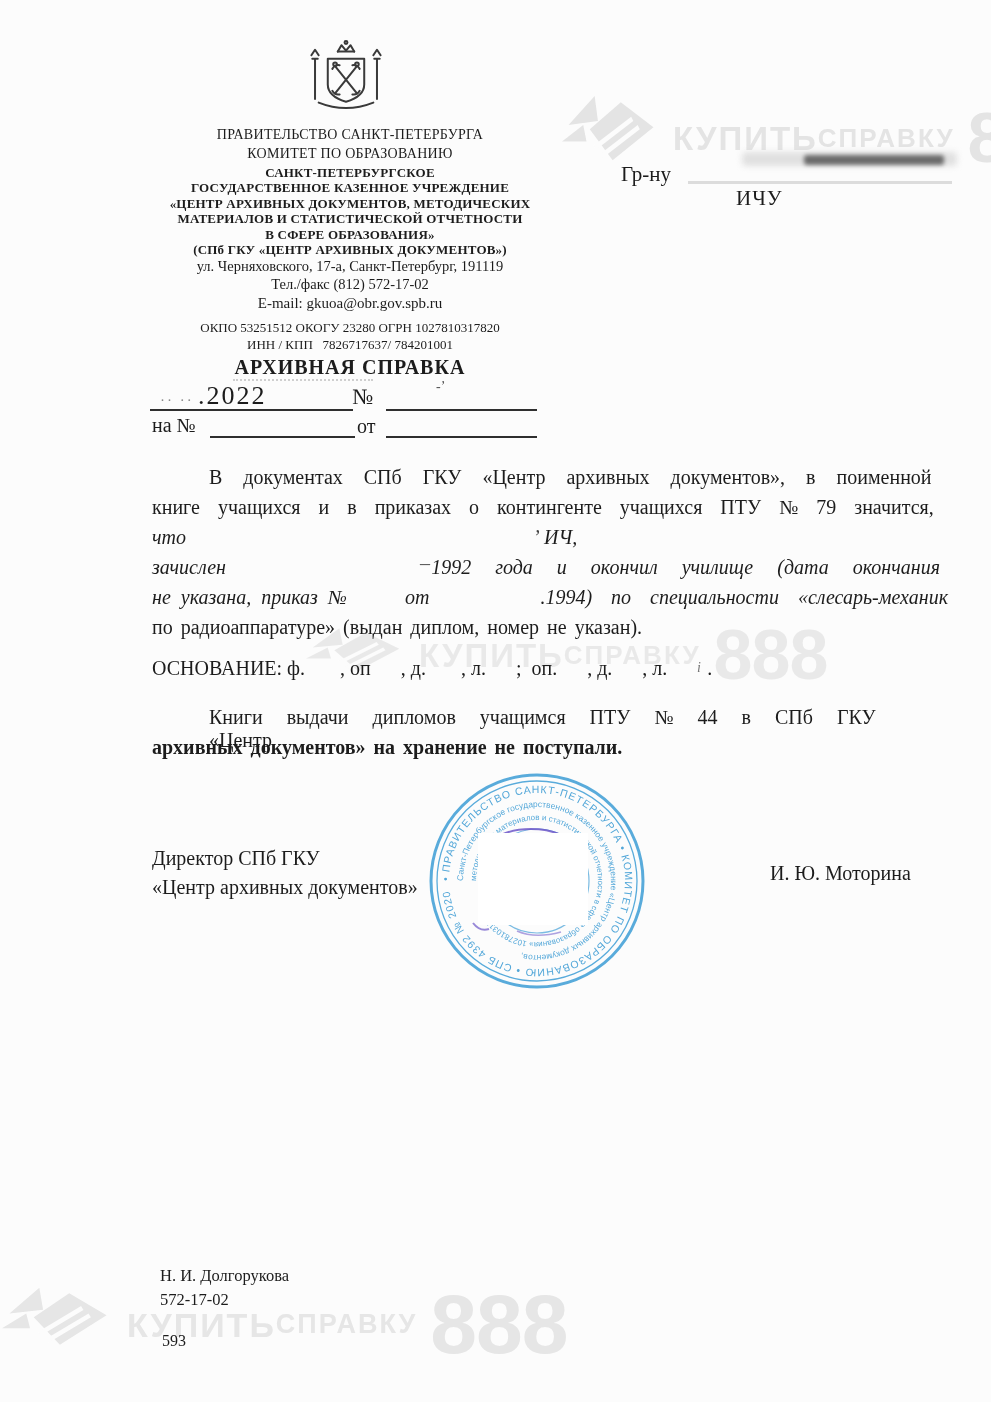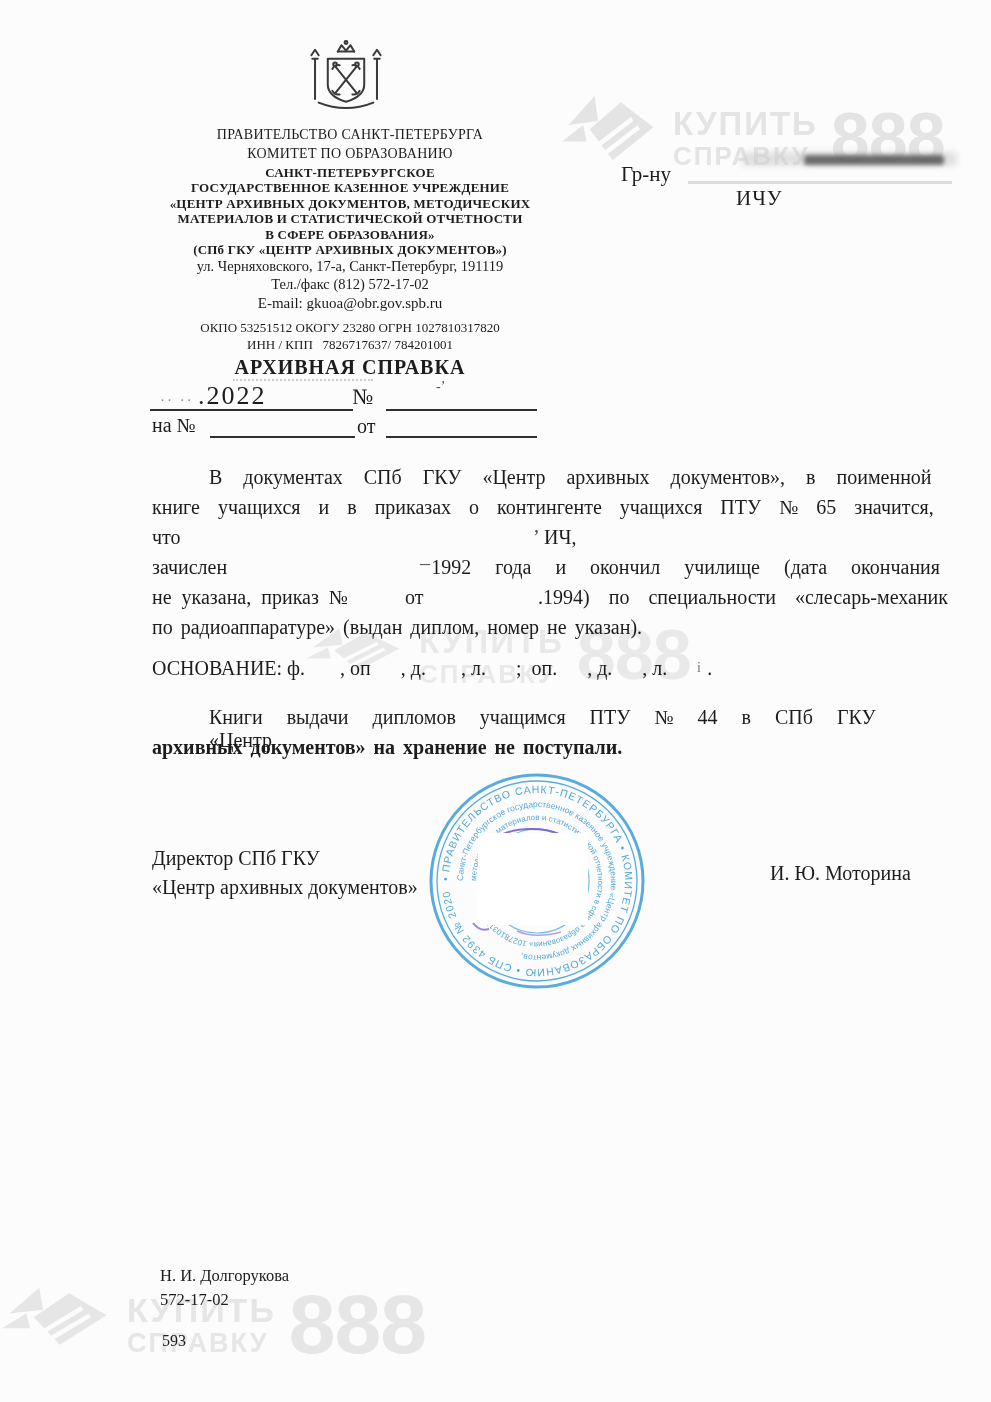--- a/index.html
+++ b/index.html
@@ -4,21 +4,21 @@
 <style>
   html,body{margin:0;padding:0;background:#888;}
   .page{position:relative;width:991px;height:1402px;background:#fcfcfc;overflow:hidden;
         font-family:"Liberation Serif",serif;color:#1c1c1c;}
   .abs{position:absolute;}
   .pre{white-space:pre;}
 
   
   .wm{position:absolute;display:flex;align-items:center;gap:13px;color:#e3e3e3;
       font-family:"Liberation Sans",sans-serif;font-weight:700;z-index:0;user-select:none;}
-  .wm-words{display:flex;flex-direction:column;line-height:1;}
+  .wm-words{display:flex;flex-direction:row;line-height:1;}
   .wm-w1{font-size:33px;letter-spacing:2px;}
   .wm-w2{font-size:26px;letter-spacing:2px;margin-top:3px;}
   .wm-888{font-size:70px;line-height:.9;letter-spacing:-1px;}
   .wm-top{left:562px;top:94px;opacity:.95;}
   .wm-mid{left:306px;top:624px;opacity:.72;}
   .wm-bot{left:2px;top:1286px;opacity:.88;}
   .wm-bot .wm-w1{font-size:34px;} .wm-bot .wm-w2{font-size:27px;} .wm-bot .wm-888{font-size:84px;}
 
   
   .lh-col{left:135px;width:430px;text-align:center;}
@@ -45,21 +45,21 @@
 
   
   .salut{left:621px;top:162px;font-size:21px;}
   .redact-line{left:688px;top:181px;width:264px;height:3px;background:#dcdcdc;}
   .smudge-light{left:742px;top:152px;width:215px;height:14px;background:#c9c9c9;filter:blur(3px);opacity:.55;border-radius:4px;}
   .smudge-dark{left:804px;top:155px;width:140px;height:10px;background:#3f3f3f;filter:blur(2px);opacity:.72;border-radius:3px;}
   .name-part{left:736px;top:186px;font-size:21px;letter-spacing:1px;text-align:right;}
 
   
   .bline{position:absolute;left:152px;width:796px;font-size:20px;height:28px;}
-  .seg{position:absolute;top:0;white-space:pre;}
+  .seg{position:absolute;top:0;white-space:pre;font-style:italic;}
   .l1{top:466px;word-spacing:16px;padding-left:57px;width:739px;}
   .l2{top:496px;word-spacing:13px;}
   .l3{top:526px;} .l3a{left:0;} .l3q{left:381px;color:#444;} .l3b{left:392px;} .l3c{right:0;word-spacing:13px;}
   .l4{top:556px;} .l4a{left:0;} .l4rem{left:268px;top:-4px;color:#555;} .l4b{right:8px;word-spacing:19px;}
   .l5{top:586px;} .l5a{left:0;word-spacing:5px;} .l5b{left:253px;} .l5c{right:0;word-spacing:14px;}
   .l6{top:616px;word-spacing:3px;}
   .basis{top:657px;font-size:20px;}
   .basis-rem{left:545px;top:3px;font-size:14px;color:#777;}
   .p2l1{top:706px;word-spacing:19px;padding-left:57px;width:739px;}
   .p2l2{top:736px;word-spacing:3px;font-weight:bold;}
@@ -182,21 +182,21 @@
   <div class="abs content nosign">№</div>
   <div class="abs content stray">-’</div>
   <div class="rule r1a content"></div>
   <div class="rule r1b content"></div>
   <div class="abs content na-label">на №</div>
   <div class="rule r2a content"></div>
   <div class="abs content ot-label">от</div>
   <div class="rule r2b content"></div>
 
   <div class="bline l1 content">В документах СПб ГКУ «Центр архивных документов», в поименной</div>
-  <div class="bline l2 content">книге учащихся и в приказах о контингенте учащихся ПТУ № 65 значится,</div>
+  <div class="bline l2 content">книге учащихся и в приказах о контингенте учащихся ПТУ № 79 значится,</div>
 
   <div class="bline l3 content">
     <span class="seg l3a">что</span>
     <span class="seg l3q">’</span>
     <span class="seg l3b">ИЧ,</span>
   </div>
 
   <div class="bline l4 content">
     <span class="seg l4a">зачислен</span>
     <span class="seg l4rem">–</span>

